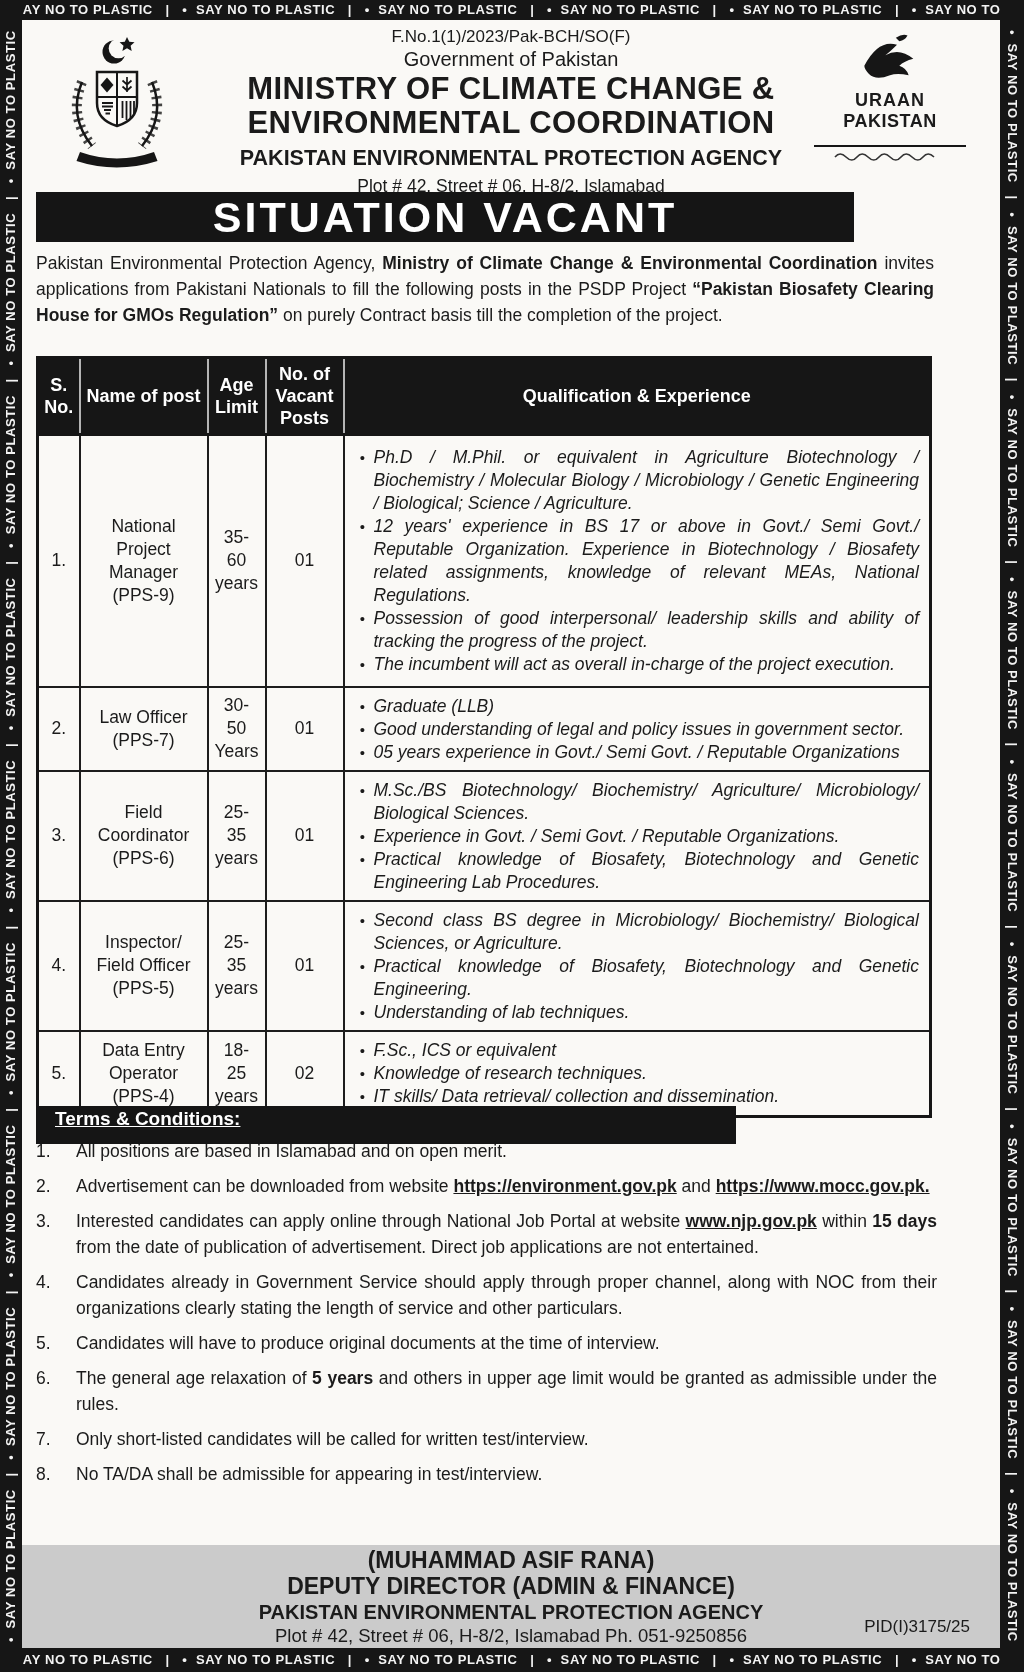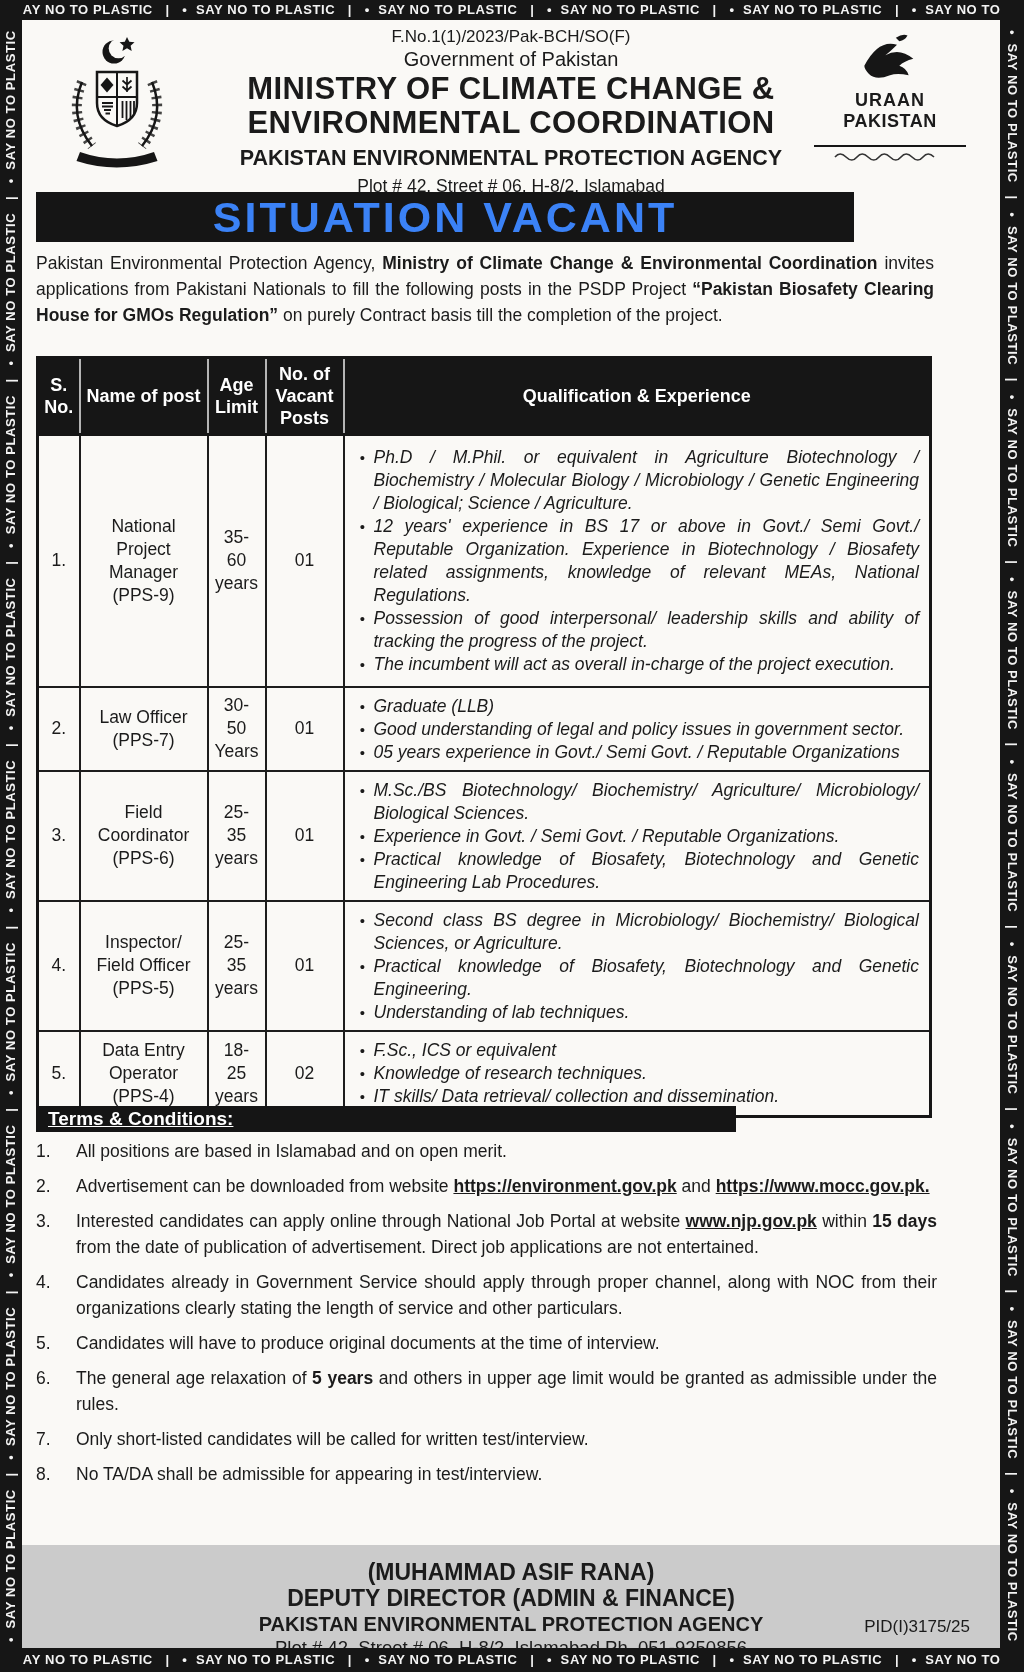--- a/index.html
+++ b/index.html
@@ -55,21 +55,21 @@
   .header-center { position:absolute; left:170px; right:170px; top:6px; text-align:center; }
   .file-no  { font-size:17px; line-height:21px; }
   .govt     { font-size:20px; line-height:25px; }
   .ministry { font-size:31px; line-height:34px; font-weight:700; letter-spacing:.4px; }
   .agency-l { font-size:21.5px; line-height:26px; font-weight:700; margin-top:5px; }
   .addr-l   { font-size:17.5px; line-height:22px; margin-top:4px; }
 
   
   .banner {
     position:absolute; left:14px; top:172px; width:818px; height:50px;
-    background:#151515; color:#3b82f6; text-align:center;
+    background:#151515; color:#ffffff; text-align:center;
   }
   .banner span { font-size:43px; font-weight:700; letter-spacing:3px; line-height:50px; }
 
   
   .intro {
     position:absolute; left:14px; top:230px; width:898px;
     font-size:17.5px; line-height:26px; text-align:justify;
   }
 
   
@@ -99,36 +99,36 @@
   #jobs-tbody tr:nth-child(2) { height:78px; }
   #jobs-tbody tr:nth-child(3) { height:128px; }
   #jobs-tbody tr:nth-child(4) { height:124px; }
   #jobs-tbody tr:nth-child(5) { height:86px; }
   .brow { display:flex; }
   .brow .dot { flex:none; width:22px; text-align:center; font-size:15px; }
   .brow .btxt { flex:1; text-align:justify; line-height:23px;font-style:italic; }
 
   
   .terms-heading {
-    position:absolute; left:14px; top:1086px; width:700px; height:26px;
-    background:#151515; color:#fff; padding-left:12px;
+    position:absolute; left:14px; top:1086px; width:700px; height:38px;
+    background:#151515; color:#fff; padding-left:19px;
   }
   .terms-heading span {
     font-size:19px; font-weight:700; line-height:25px; text-decoration:underline;
   }
   .terms { position:absolute; left:14px; top:1118px; width:901px; }
   .term { display:flex; margin-bottom:9px; font-size:17.5px; line-height:26px; }
   .term .num { flex:none; width:40px; }
   .term .txt { flex:1; text-align:justify; }
   .doclink { font-weight:700; text-decoration:underline; color:inherit; cursor:pointer; }
 
   
   .footer {
     position:absolute; left:0; right:0; bottom:0; height:103px;
-    background:#cbcbcb; text-align:center; padding-top:14px;
+    background:#cbcbcb; text-align:center; padding-top:2px;
   }
   .f1 { font-size:23px; font-weight:700; line-height:26px; }
   .f2 { font-size:23px; font-weight:700; line-height:27px; }
   .f3 { font-size:20px; font-weight:700; line-height:24px; }
   .f4 { font-size:18.5px; line-height:23px; }
   .pid { position:absolute; right:30px; bottom:11px; font-size:17px; }
 </style>
 </head>
 <body>
 

